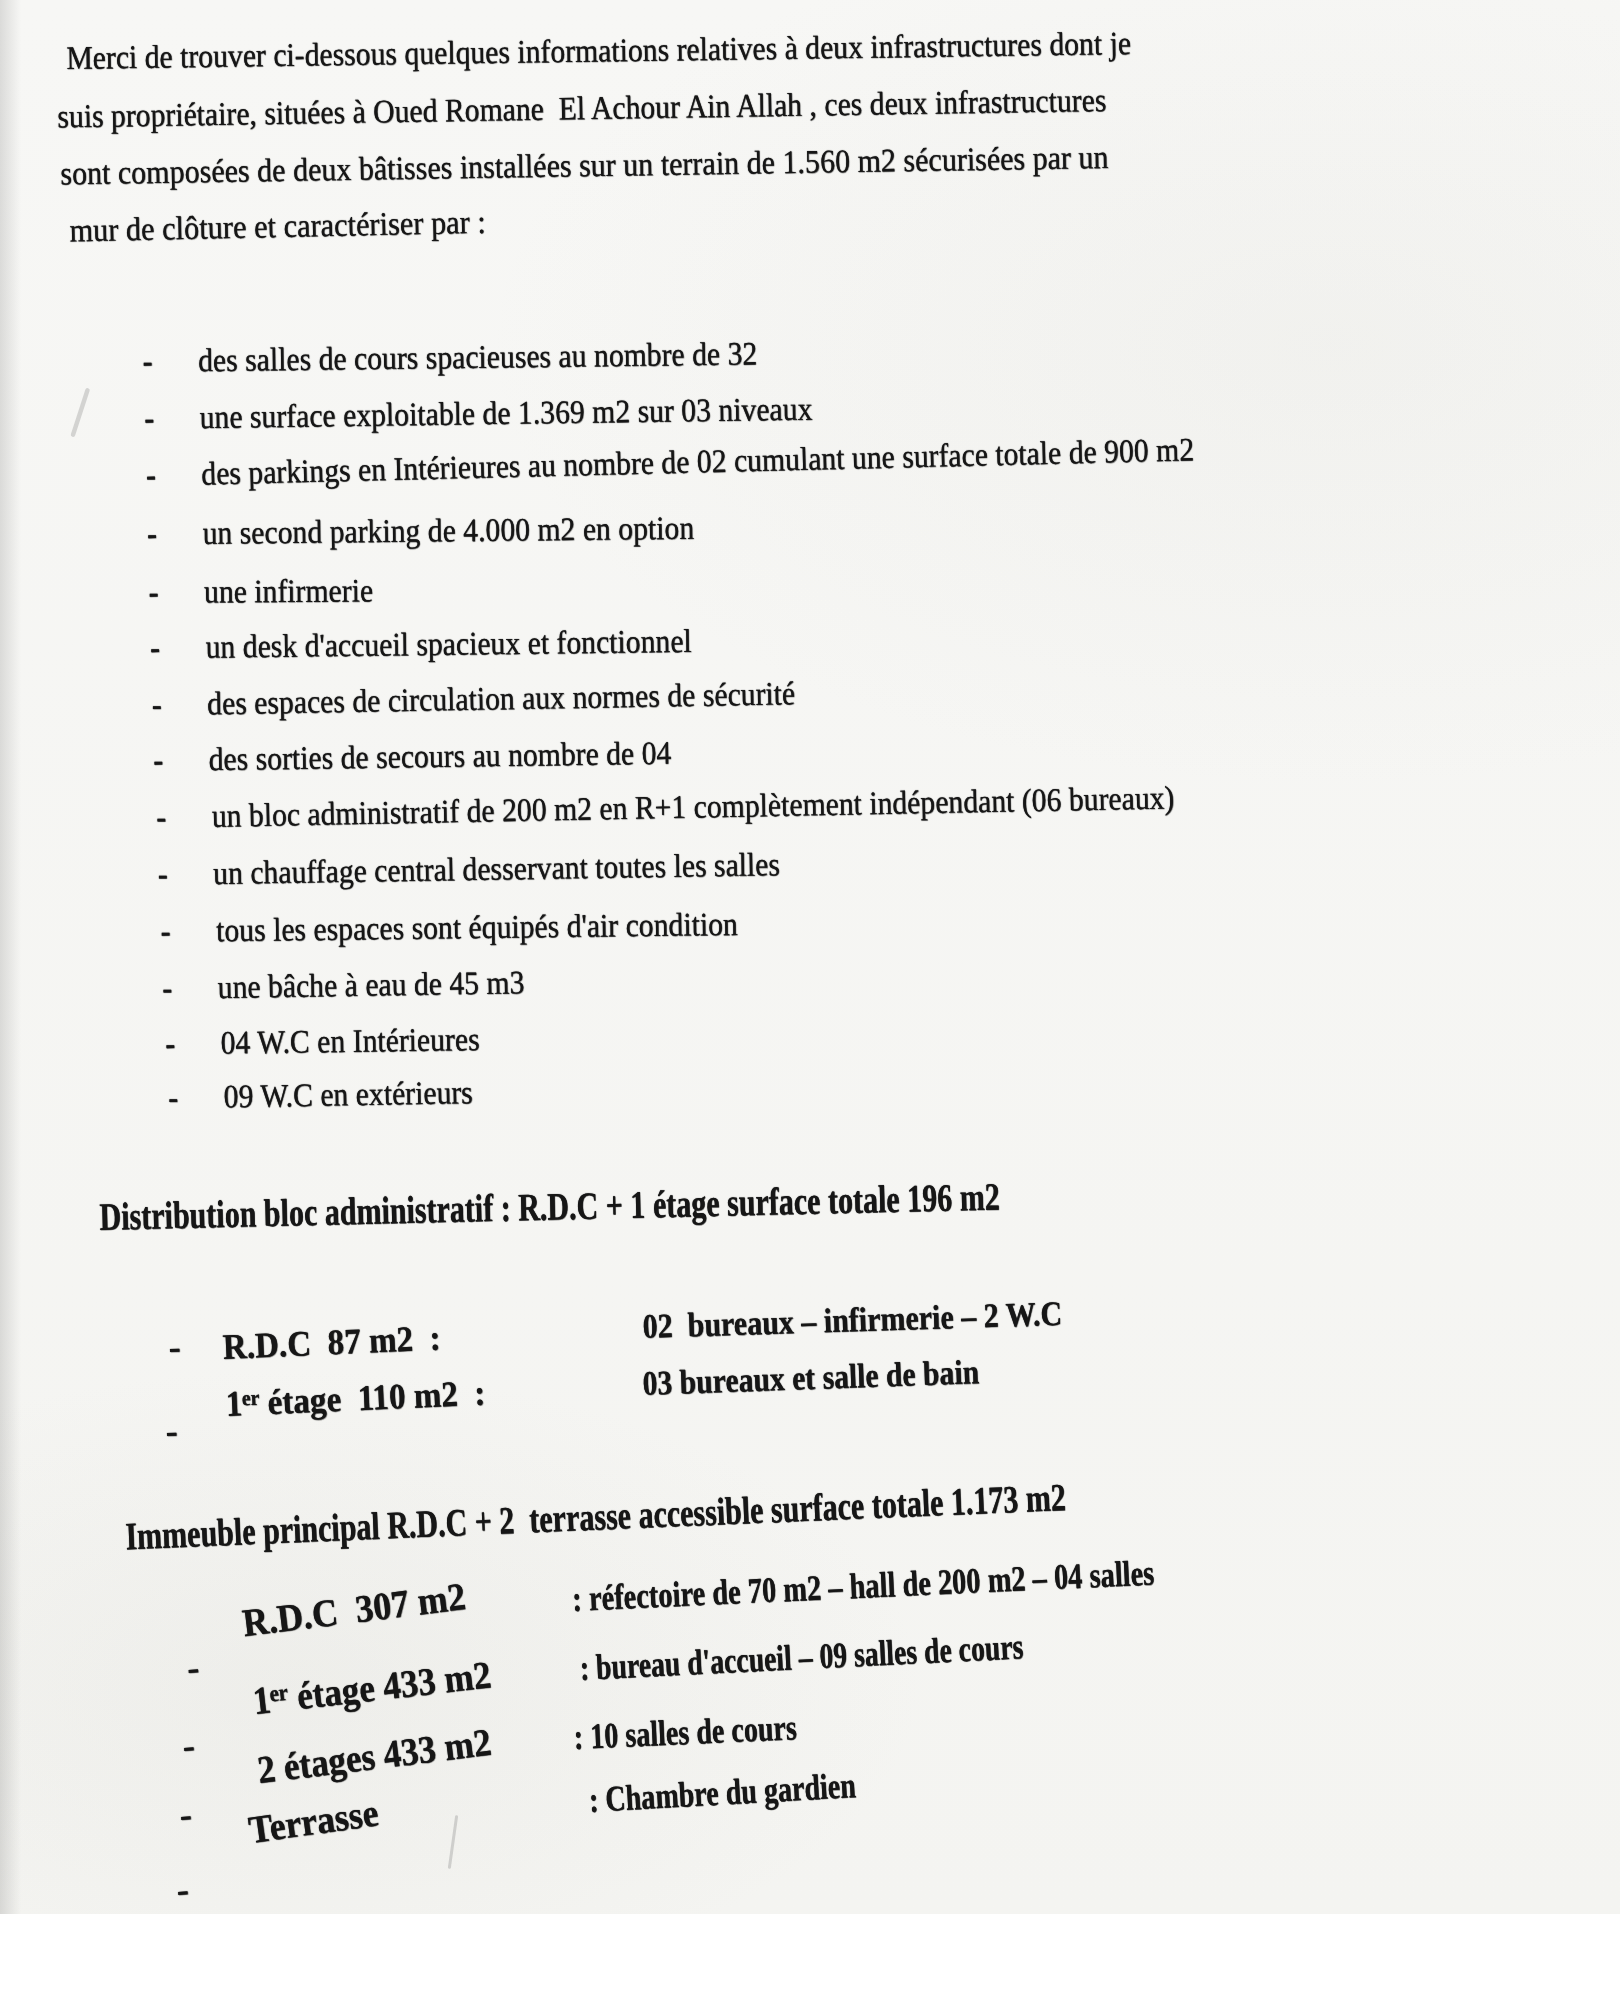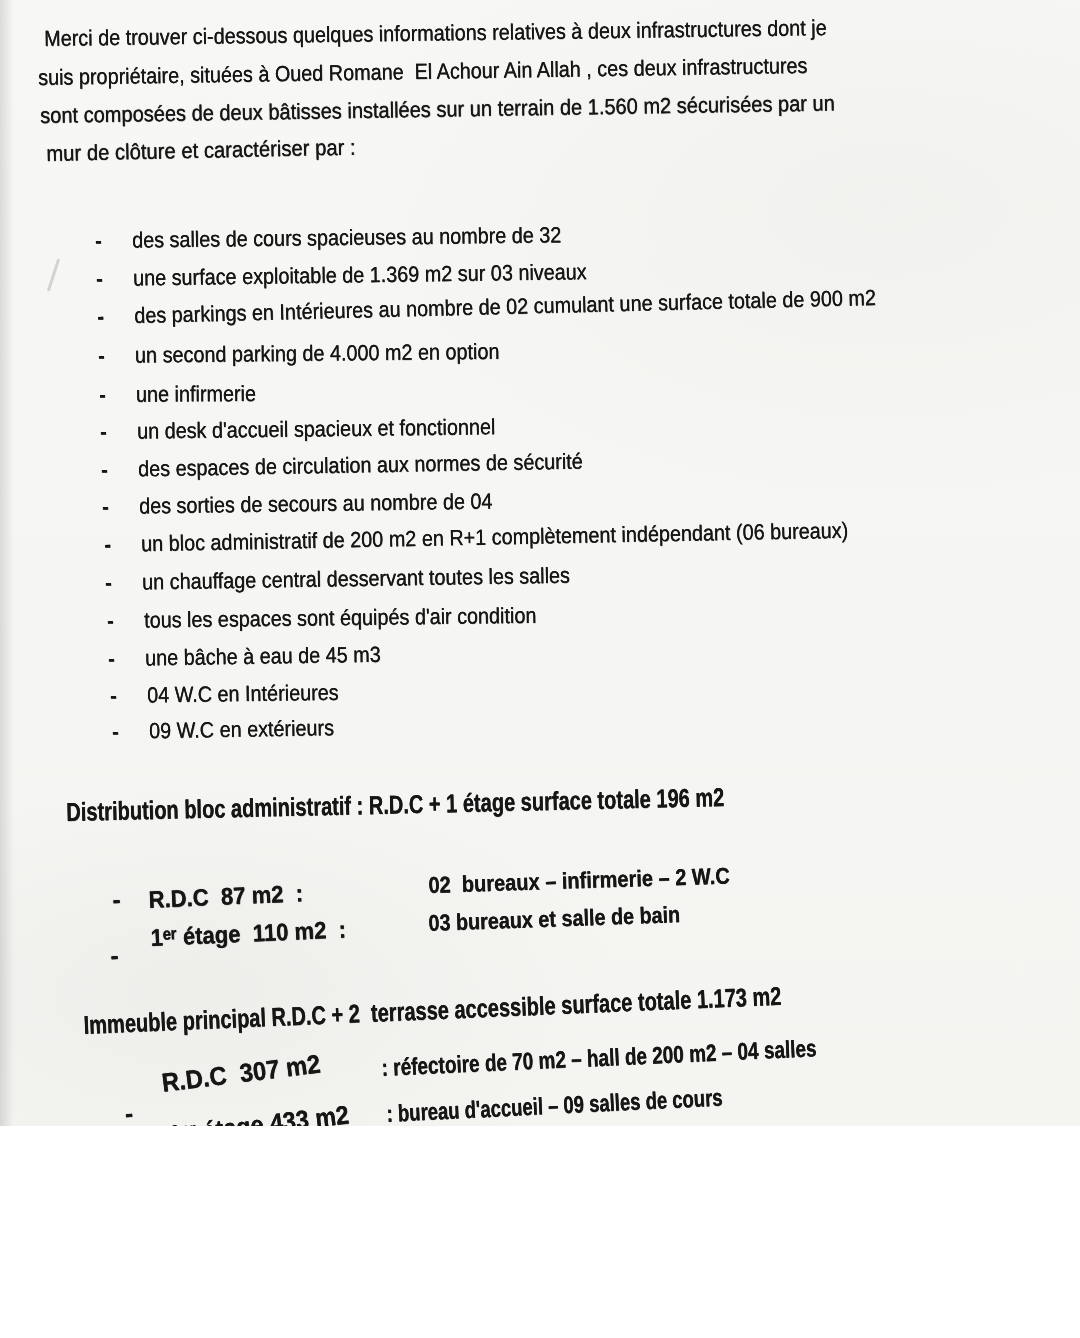--- a/index.html
+++ b/index.html
@@ -1,22 +1,22 @@
 <!DOCTYPE html>
 <html><head>
 <meta charset="utf-8">
 <style>
   html,body{margin:0;padding:0;background:#ffffff;}
   .page{
-    position:relative;width:1080px;height:1126px;overflow:hidden;
+    position:relative;width:1080px;height:1276px;overflow:hidden;
     background:
       radial-gradient(ellipse 600px 300px at 18% 88%, rgba(214,214,208,0.22), transparent 70%),
       radial-gradient(ellipse 800px 420px at 82% 18%, rgba(216,216,210,0.18), transparent 70%),
       linear-gradient(#f7f7f5, #f4f4f1);
-    font-family:Liberation Sans, sans-serif;
+    font-family:Liberation Serif, serif;
     color:#1a1a1a;
   }
   .doc{position:absolute;inset:0;filter:blur(0.25px) contrast(1.04);}
   .ink{
     color:#1a1a1a;
     text-shadow:0 0 0.7px rgba(25,25,25,0.9), 0.4px 0.4px 0.5px rgba(25,25,25,0.45);
   }
   .abs{position:absolute;white-space:pre;transform-origin:left top;}
 
   

